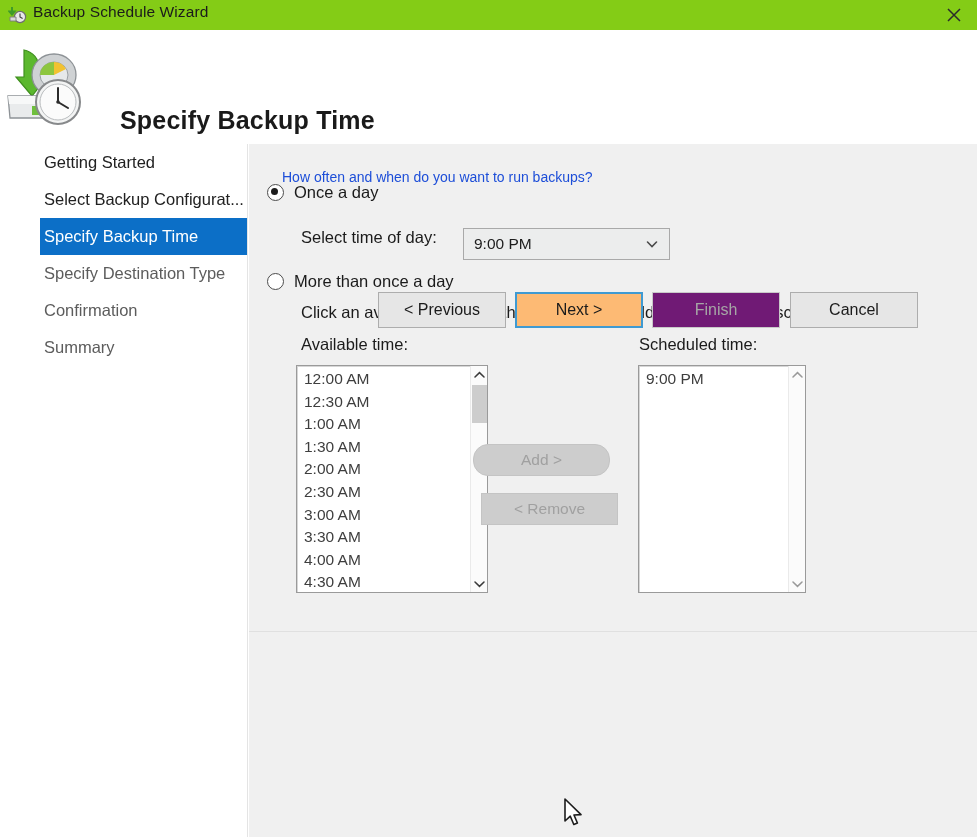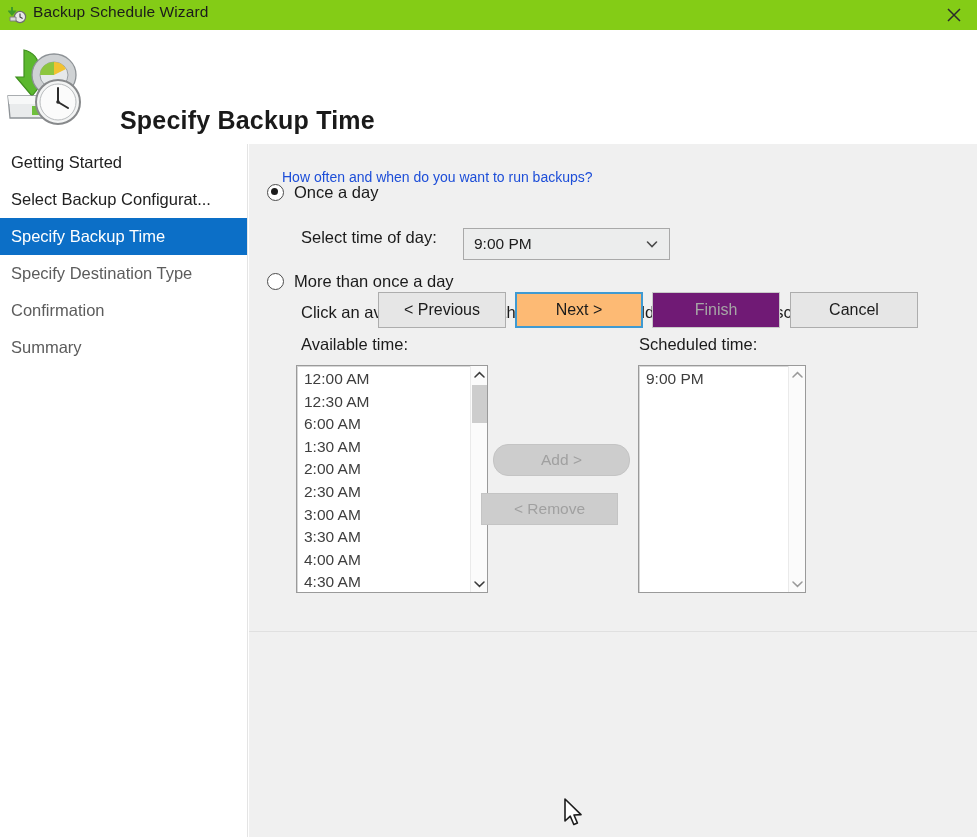--- a/index.html
+++ b/index.html
@@ -74,26 +74,27 @@
   #sidebar {
     position: absolute;
     left: 0; top: 144px;
     width: 247px; height: 693px;
     background: #ffffff;
   }
   .nav-item {
     position: relative;
     height: 37px;
     line-height: 37px;
-    padding-left: 11px;
+    padding-left: 4px;
     font-size: 16.5px;
     color: #212121;
     white-space: nowrap;
     overflow: hidden;
     cursor: pointer;
+    margin-left: 40px;
   }
   .nav-item.dim { color: #5c5c5c; }
   .nav-item.selected {
     background: #0c6fc7;
     color: #ffffff;
   }
 
   
   #v-divider {
     position: absolute;
@@ -268,21 +269,21 @@
     width: 137px; height: 32px;
     background: #cdcdcd;
     border: 1px solid #c4c4c4;
     color: #a0a0a0;
     font-size: 15.5px;
     display: flex;
     align-items: center;
     justify-content: center;
     cursor: default;
   }
-  #add-button { left: 244px; top: 300px; border-radius: 15px; }
+  #add-button { left: 224px; top: 300px; border-radius: 15px; }
   #remove-button { left: 232px; top: 349px; }
 
   
   #footer-divider {
     position: absolute;
     left: 249px; top: 631px;
     width: 728px; height: 1px;
     background: #e0e0e0;
   }
   .footer-button {
@@ -407,21 +408,21 @@
 
     <div id="hint">Click an available time and then click Add to add it to the backup schedule.</div>
 
     <div id="available-label">Available time:</div>
     <div id="scheduled-label">Scheduled time:</div>
 
     <div class="listbox" id="available-listbox">
       <div class="list-items">
         <div class="list-item">12:00 AM</div>
         <div class="list-item">12:30 AM</div>
-        <div class="list-item">6:00 AM</div>
+        <div class="list-item">1:00 AM</div>
         <div class="list-item">1:30 AM</div>
         <div class="list-item">2:00 AM</div>
         <div class="list-item">2:30 AM</div>
         <div class="list-item">3:00 AM</div>
         <div class="list-item">3:30 AM</div>
         <div class="list-item">4:00 AM</div>
         <div class="list-item">4:30 AM</div>
       </div>
       <div class="vscroll">
         <div class="arrow up">

